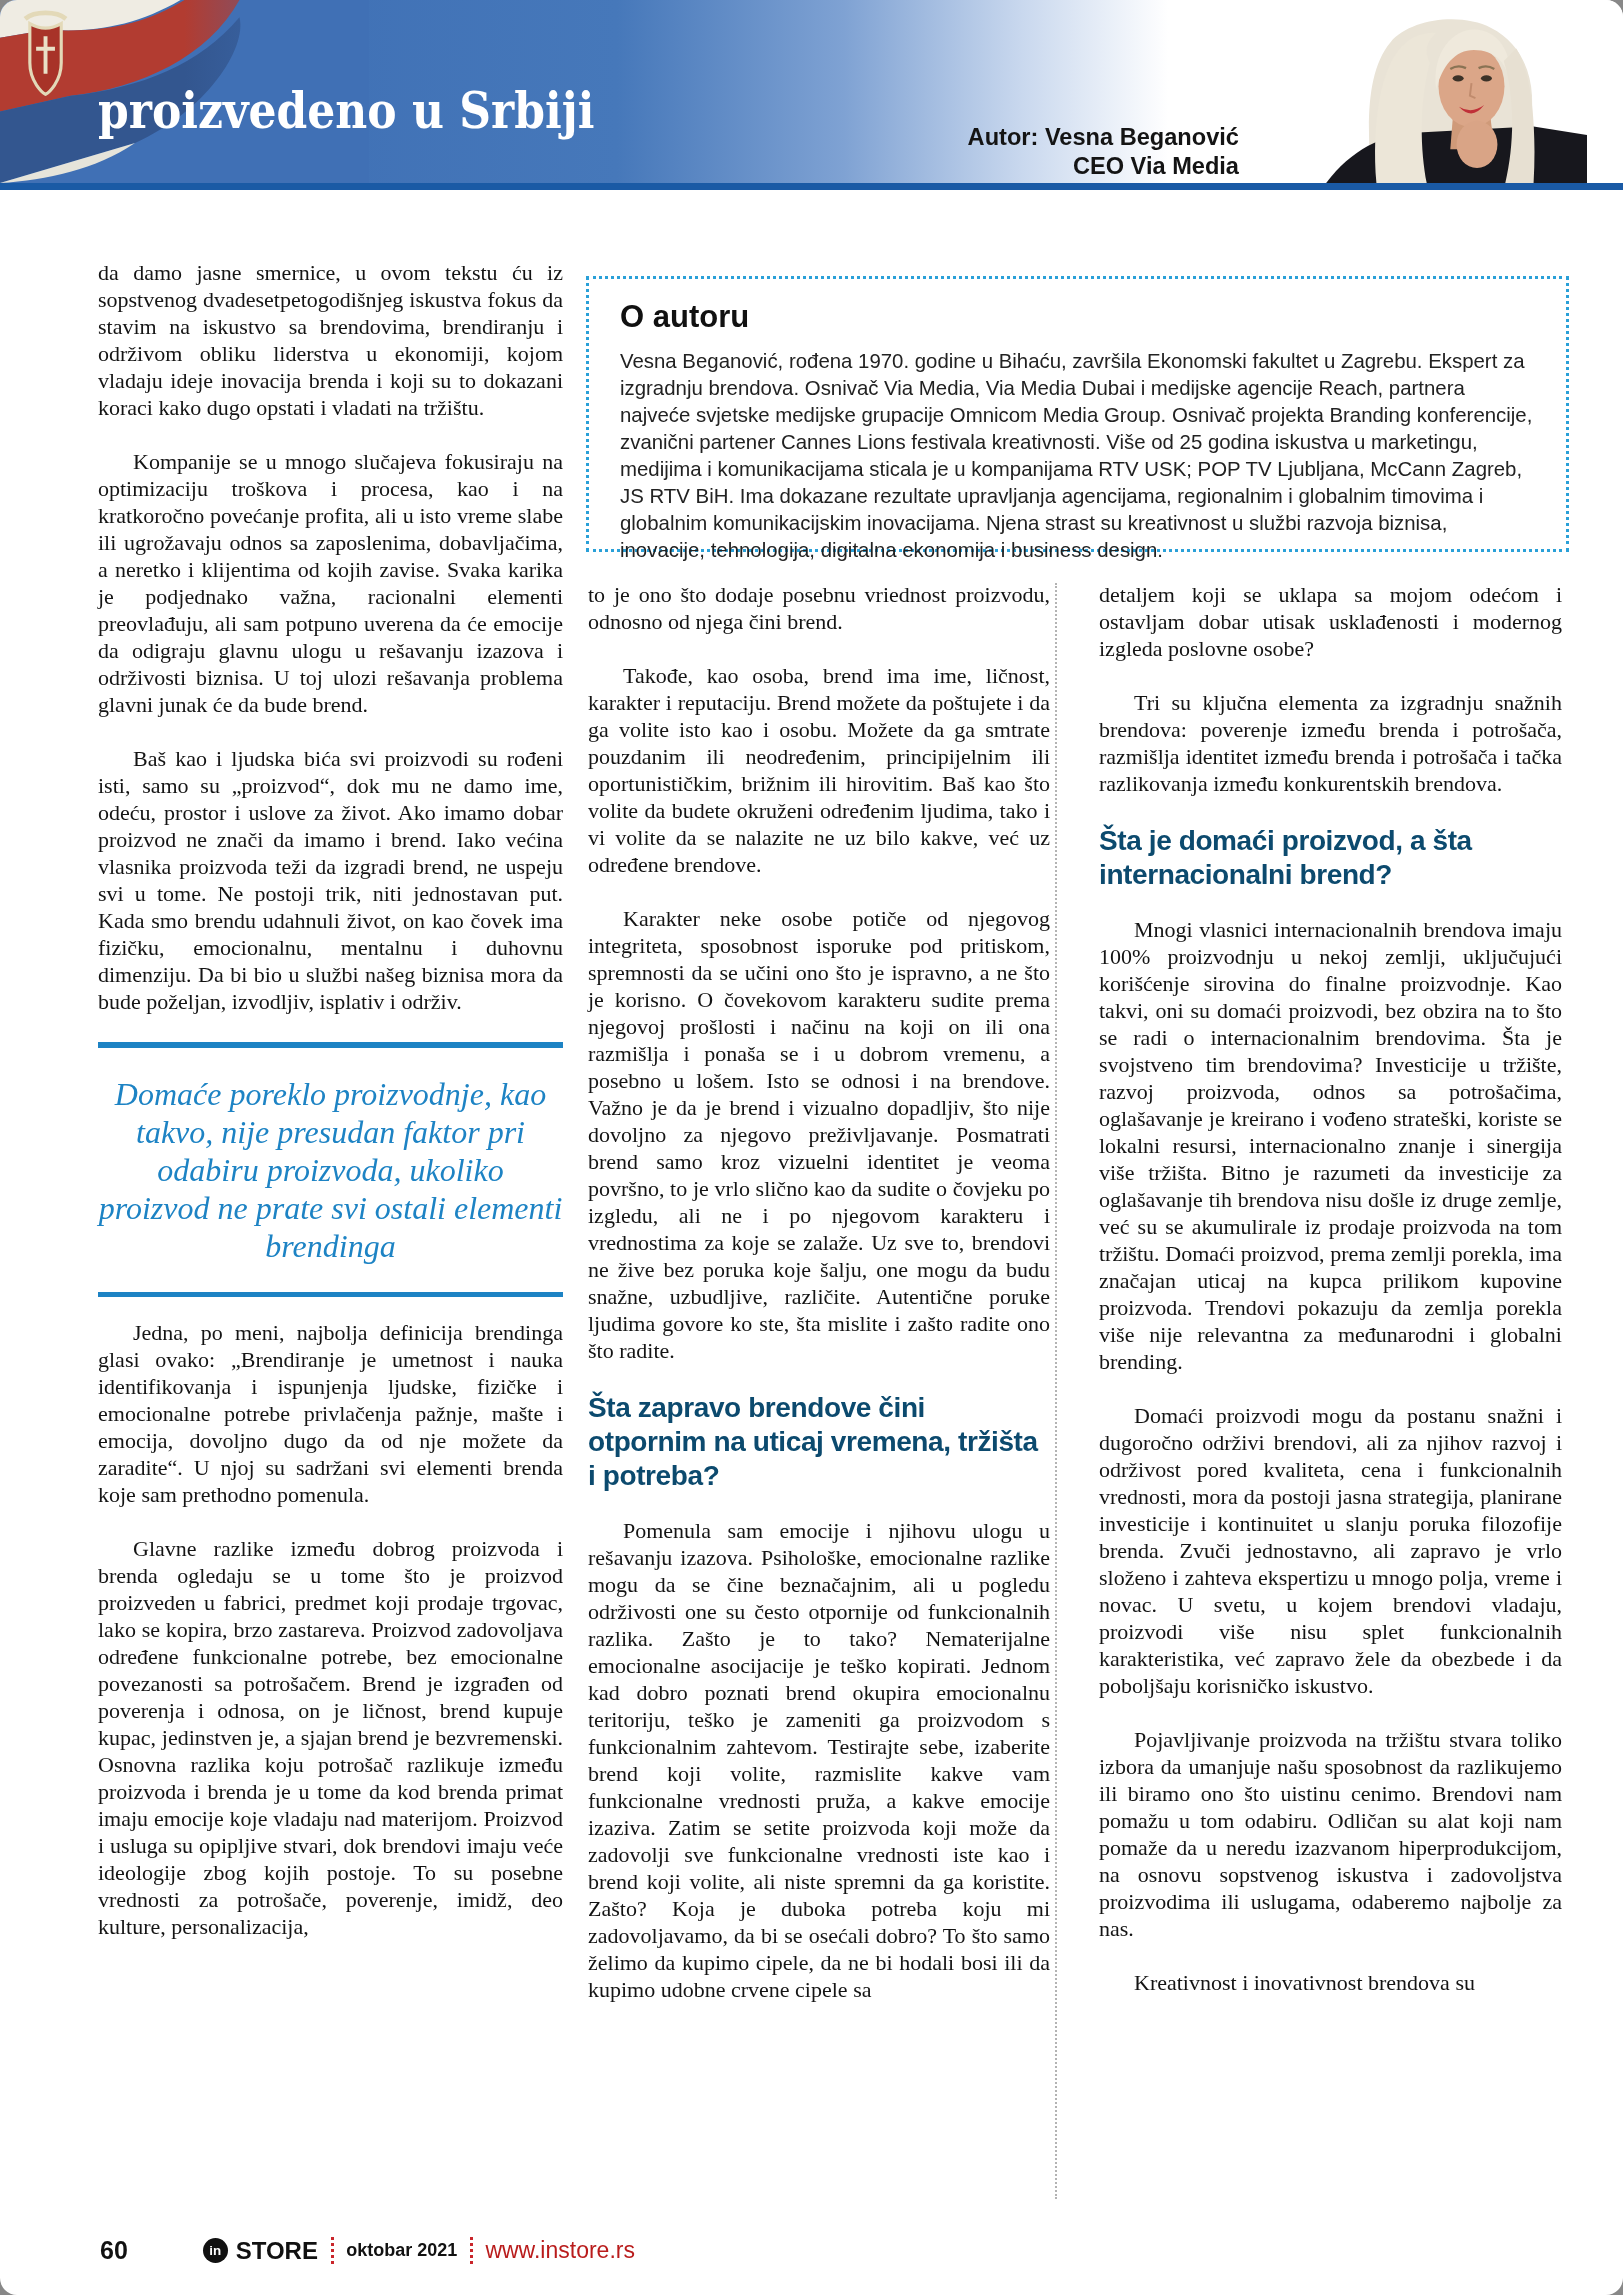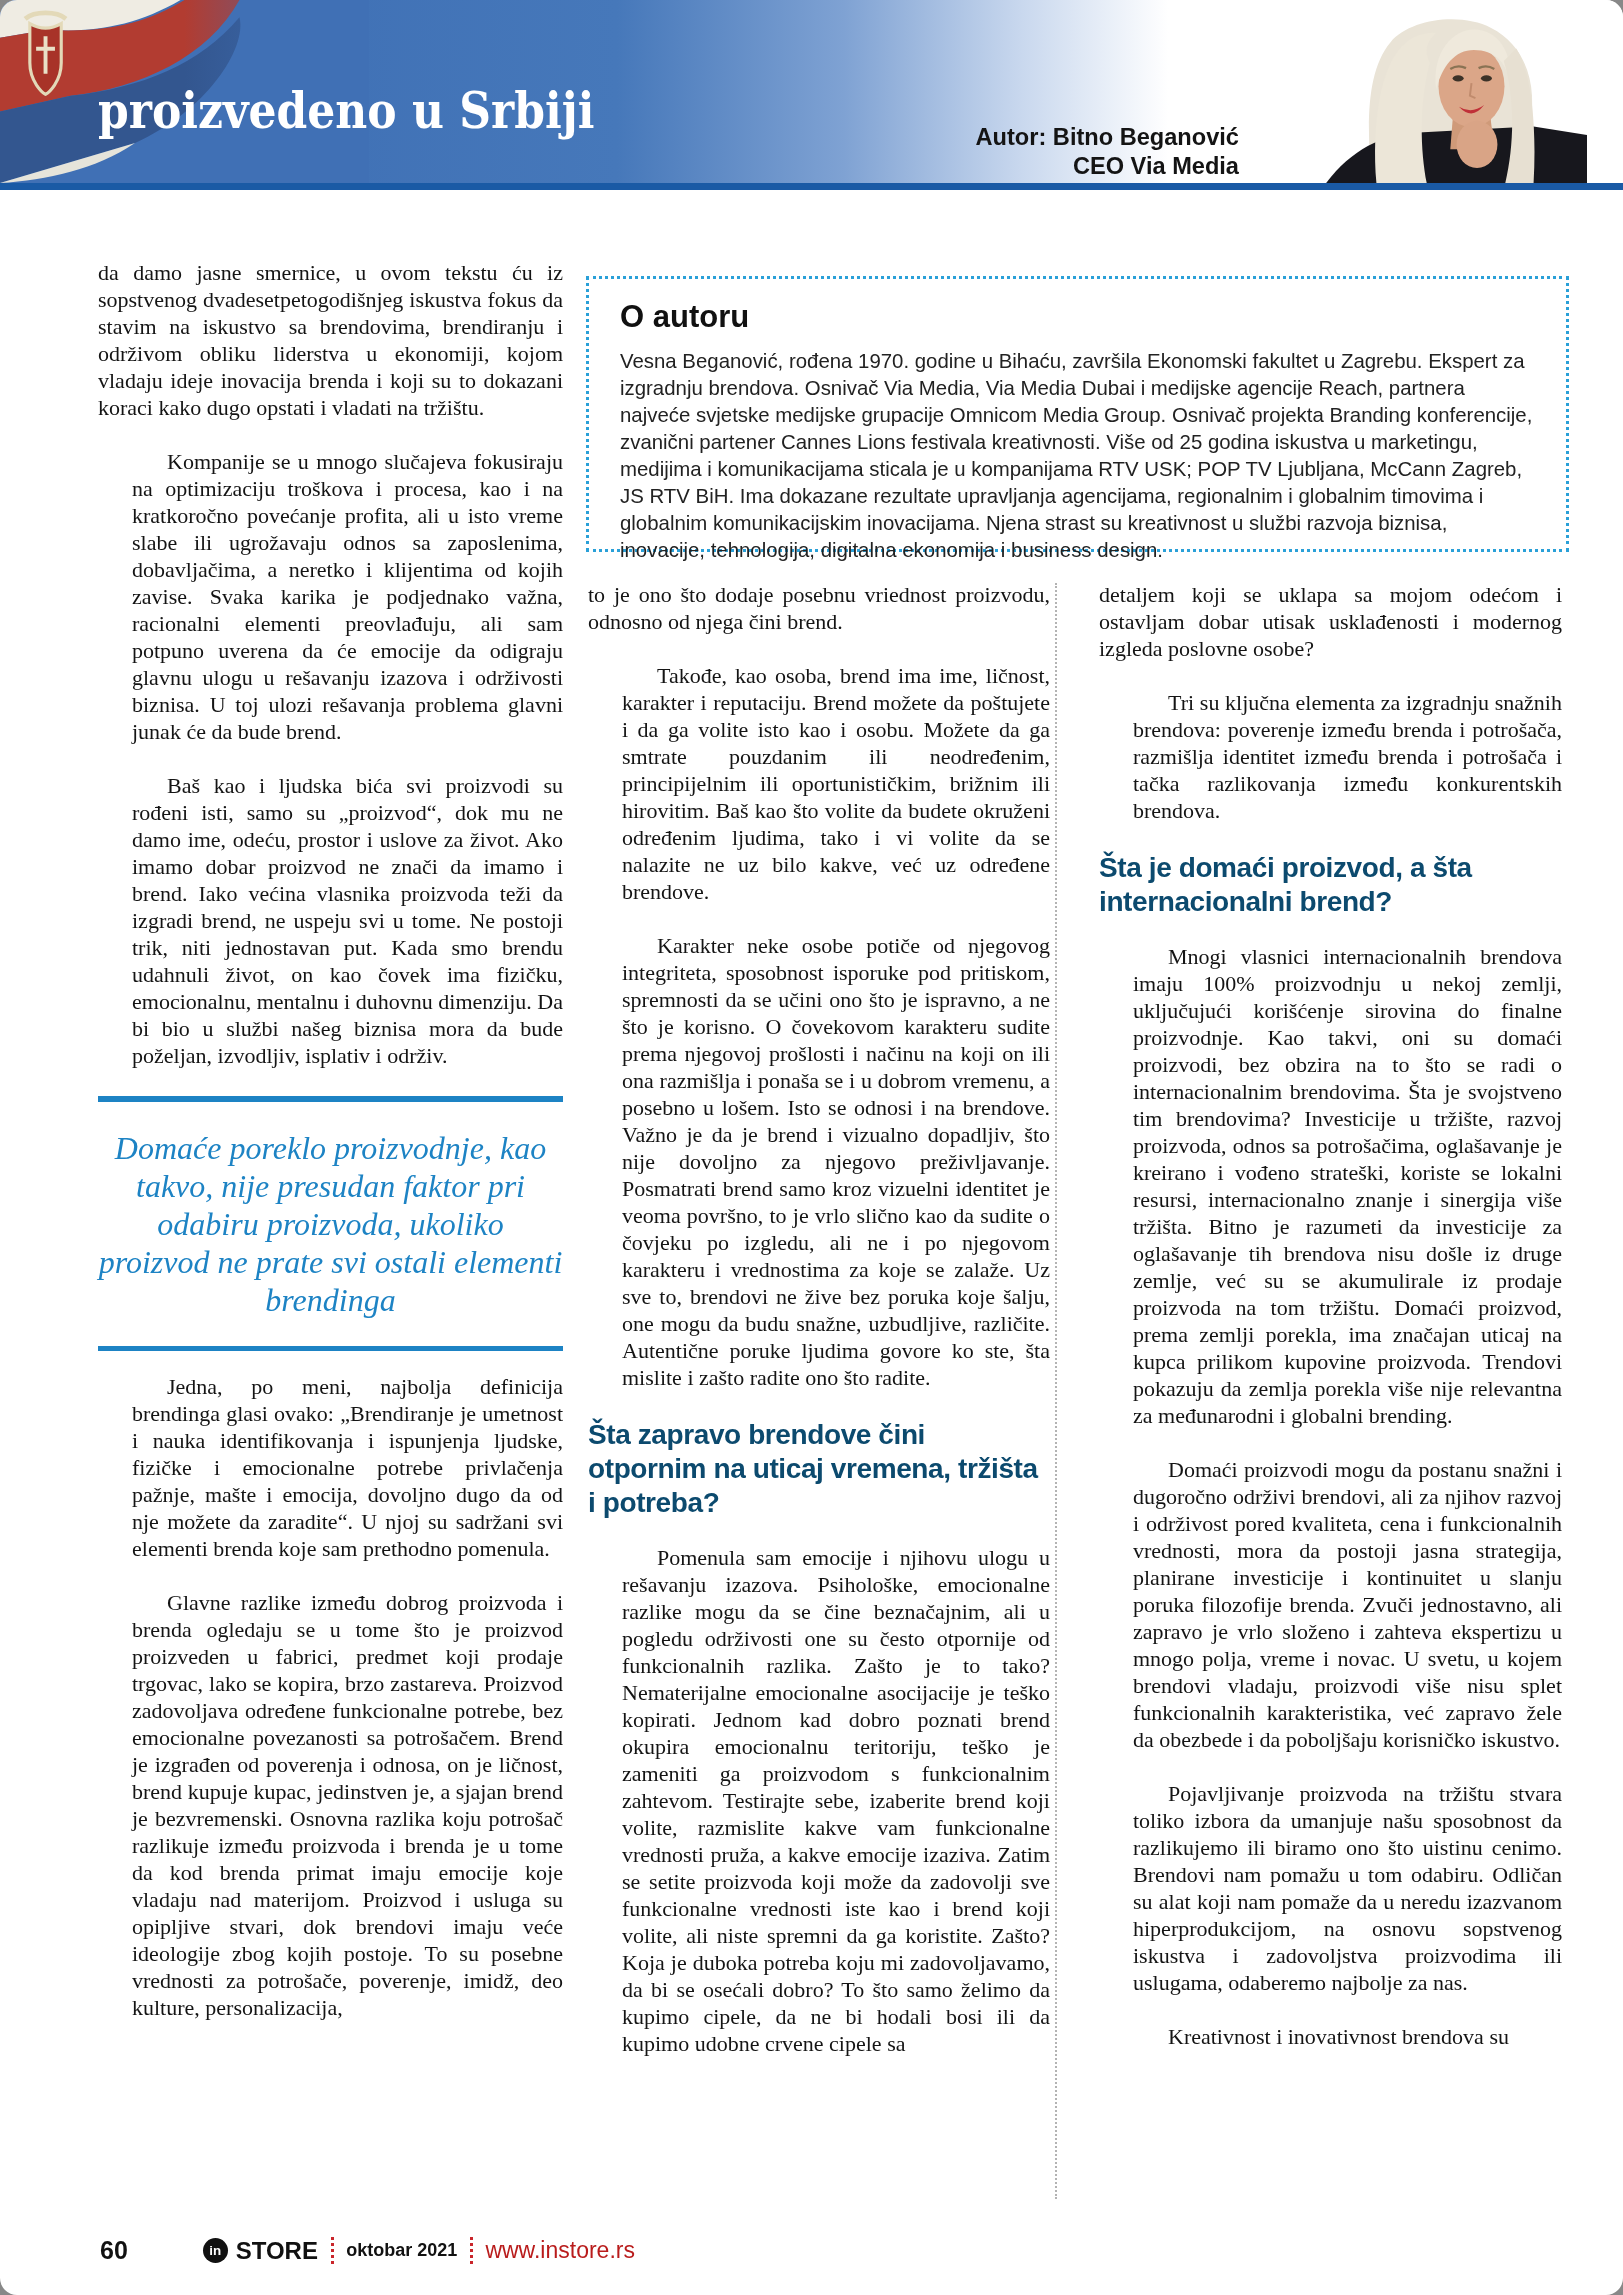--- a/index.html
+++ b/index.html
@@ -23,21 +23,21 @@
   .about-box { position:absolute; left:586px; top:276px; width:983px; height:276px; box-sizing:border-box;
                border:3.9px dotted #2aa0d8; padding:20.4px 31px 15.7px 31px;
                font-family:"Liberation Sans","DejaVu Sans",sans-serif; }
   .about-title { font-size:31px; font-weight:bold; color:#111; margin:0 0 12.6px 0; }
   .about-body { font-size:20.4px; line-height:27px; color:#222; text-align:left; }
 
   
   .col { position:absolute; font-size:22px; line-height:27px; color:#141414; text-align:justify; }
   .col p { margin:0 0 27px 0; }
   .col p.cont { text-indent:0; }
-  .col p.ind { text-indent:35px;margin-left:34px; }
+  .col p.ind { text-indent:35px; }
   .col-left  { left:98px;  top:259px; width:465px; }
   .col-mid   { left:588px;  top:581px; width:462px; }
   .col-right { left:1099px; top:581px; width:463px; }
 
   .sans-heading { font-family:"Liberation Sans","DejaVu Sans",sans-serif; font-weight:bold;
                   font-size:28px; line-height:34px; letter-spacing:-0.4px; color:#0c4a6e;
                   text-align:left; margin:3.1px 0 23.6px 0; }
 
   .rule-blue { height:5.5px; background:#1d83c4; margin:22px 0; }
   .pull-quote { font-style:italic; color:#1d83c4; font-size:32px; line-height:38px;
@@ -80,21 +80,21 @@
         <path d="M14,-6 C26,-16 54,-16 66,-6" stroke="#e3d9b8" stroke-width="6" fill="none"></path>
         <path d="M20,0 C34,8 46,8 60,0 L60,50 C60,74 44,88 40,90 C36,88 20,74 20,50 Z" fill="#a83328" stroke="#e3d9b8" stroke-width="4"></path>
         <path d="M28,32 H52 M40,16 V64" stroke="#e9e0c6" stroke-width="5" fill="none"></path>
       </g>
       <rect width="470" height="233" fill="url(#fgFade)"></rect>
     </svg>
 
     <div class="page-title">proizvedeno u Srbiji</div>
 
     <div class="author-block">
-      <div>Autor: Bitno Beganović</div>
+      <div>Autor: Vesna Beganović</div>
       <div>CEO Via Media</div>
     </div>
 
     <svg class="photo-svg" viewBox="0 0 392 211" preserveAspectRatio="none">
       <rect width="392" height="211" fill="#ffffff"></rect>
       <path d="M118,211 C112,140 110,70 142,32 C167,2 232,-6 270,14 C302,30 320,62 322,100 L324,211 Z" fill="#e9e3d6"></path>
       <path d="M60,211 C92,168 132,150 172,147 L322,139 L392,150 L392,211 Z" fill="#17171d"></path>
       <path d="M222,118 L268,118 L274,168 L218,168 Z" fill="#cf9a79"></path>
       <ellipse cx="245" cy="88" rx="42" ry="52" fill="#dba688"></ellipse>
       <ellipse cx="252" cy="162" rx="26" ry="30" fill="#d9a486"></ellipse>

